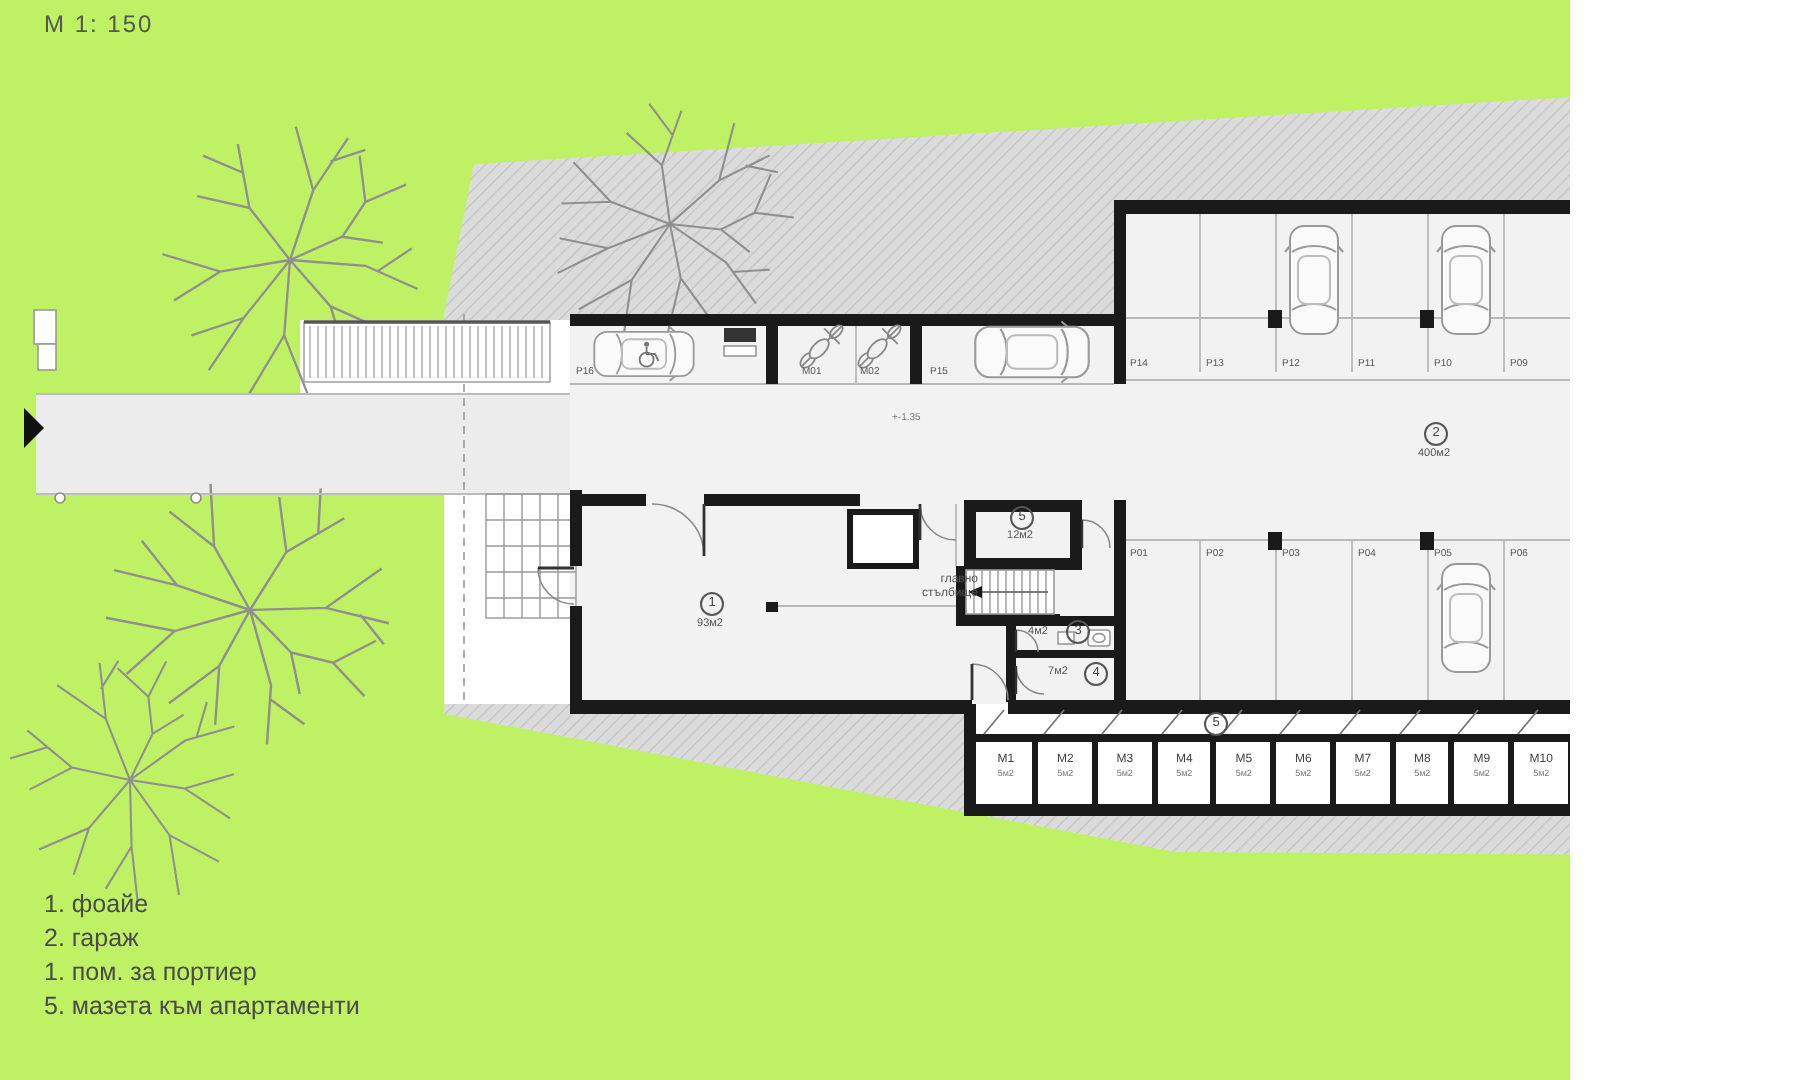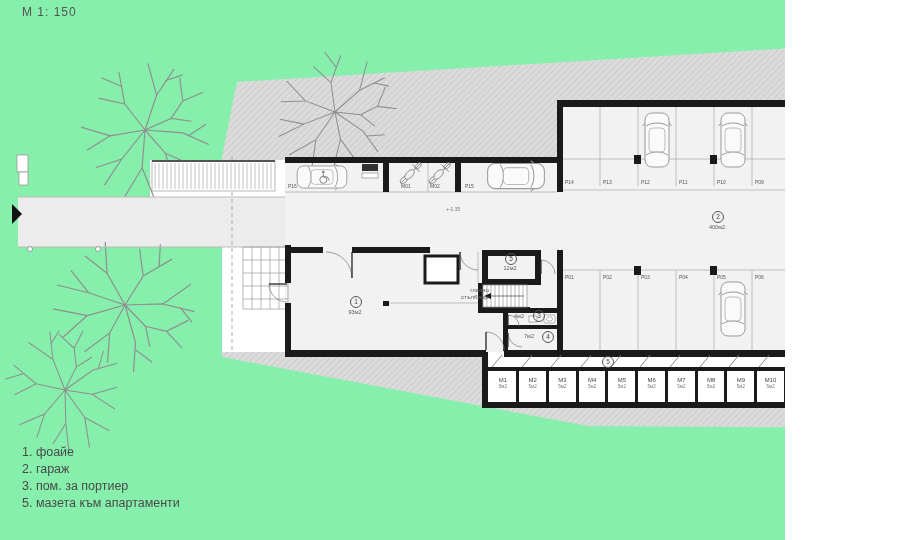--- a/index.html
+++ b/index.html
@@ -1,16 +1,16 @@
 <!DOCTYPE html>
 <html><head>
 <meta charset="utf-8">
 <style>
   html,body{margin:0;padding:0;background:#fff;}
-  .canvas{position:relative;width:785px;height:540px;background:#86efac;overflow:hidden;
+  .canvas{position:relative;width:785px;height:540px;background:#bef264;overflow:hidden;
           font-family:"Liberation Sans",sans-serif;}
   .canvas svg{position:absolute;left:0;top:0;}
   .lbl{position:absolute;color:#666;white-space:nowrap;}
   .scale-lbl{left:22px;top:5px;font-size:12px;color:#555;letter-spacing:1px;}
   .level-lbl{left:446px;top:206px;font-size:5px;color:#777;}
   .stairs-lbl{left:437px;top:287px;width:52px;font-size:6px;line-height:7px;
               text-align:right;color:#555;white-space:pre-line;}
   .exit-lbl{left:822px;top:197px;width:52px;font-size:5.5px;line-height:6.5px;
             text-align:right;color:#555;white-space:pre-line;}
   .prow{position:absolute;display:flex;height:10px;}
@@ -436,18 +436,18 @@
 
 <div class="area-lbl" style="left:519px;top:333px;width:20px;">7м2</div>
 <div class="circ" style="left:542px;top:331px;">4</div>
 
 <div class="circ" style="left:602px;top:356px;">5</div>
 
 <div class="legend">
   <div>
         <div class="legend-item">1. фоайе</div>
         <div class="legend-item">2. гараж</div>
-        <div class="legend-item">3. пом. за портиер</div>
+        <div class="legend-item">1. пом. за портиер</div>
         <div class="legend-item">5. мазета към апартаменти</div>
       </div>
 </div>
 
 </div>
 
 </body></html>

